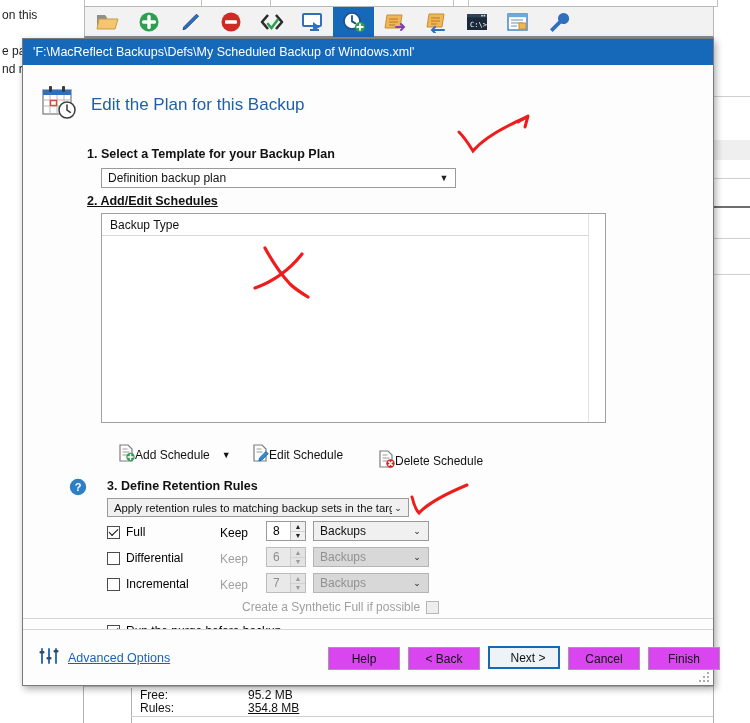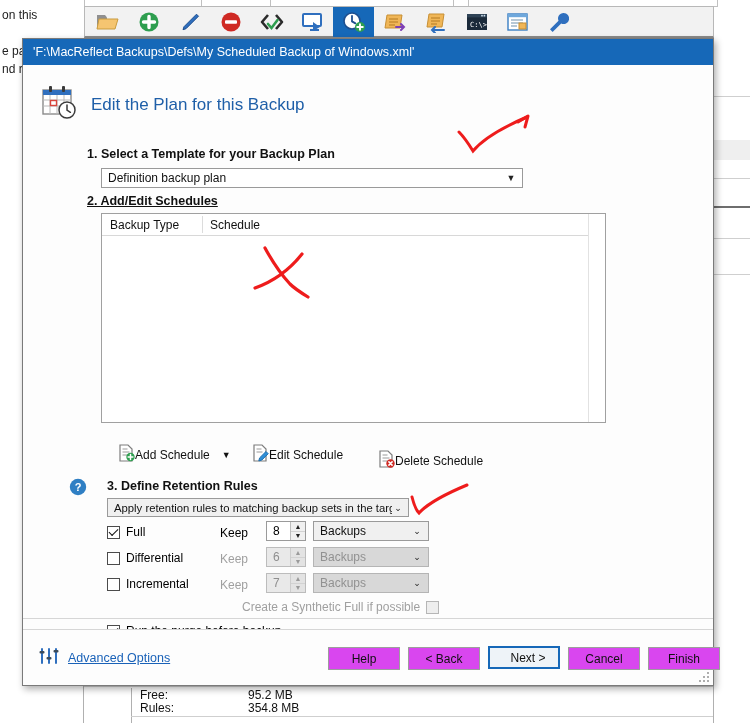--- a/index.html
+++ b/index.html
@@ -210,21 +210,21 @@
   <div class="bg-hr" style="left:714px; top:274px; width:36px;"></div>
 
   <div class="bg-panel" style="left:84px; top:688px; width:629px; height:35px; background:#fff;"></div>
   <div class="bg-hr" style="left:84px; top:686px; width:629px;"></div>
   <div class="bg-vline" style="left:131px; top:688px; height:35px;"></div>
   <div class="bg-hr" style="left:131px; top:716px; width:582px;"></div>
 
   <div class="status-row" style="left:140px; top:688px;">Free:</div>
   <div class="status-row" style="left:248px; top:688px;">95.2 MB</div>
   <div class="status-row" style="left:140px; top:701px;">Rules:</div>
-  <div class="status-row" style="left:248px; top:701px;">354.8 MB</div>
+  <div class="status-row" style="left:248px; top:701px;text-decoration:underline;">354.8 MB</div>
 </div>
 
 <div id="dlg">
 
   <div id="titlebar">
     <span>'F:\MacReflect Backups\Defs\My Scheduled Backup of Windows.xml'</span>
   </div>
 
   <div id="dlgbody">
 
@@ -238,31 +238,30 @@
           <path d="M4 17h28M4 23h28M11 12v19M18 12v19M25 12v19" stroke="#b9b9b9" stroke-width="1"></path>
           <rect x="11.5" y="17.5" width="6" height="5" fill="none" stroke="#d8453c" stroke-width="1.4"></rect>
           <circle cx="28" cy="27" r="8" fill="#fff" stroke="#3a3a3a" stroke-width="1.5"></circle>
           <path d="M28 22v5.2l3.4 2.1" stroke="#3a3a3a" stroke-width="1.5" fill="none" stroke-linecap="round"></path>
         </svg>
       </span>
       <span class="hdr-title">Edit the Plan for this Backup</span>
     </div>
 
     <div class="step-title" style="left:64px; top:82px;">1. Select a Template for your Backup Plan</div>
-    <div class="combo" style="left:78px; top:103px; width:422px; height:20px;">
+    <div class="combo" style="left:78px; top:103px; width:355px; height:20px;">
       <span class="cap">Definition backup plan</span>
       <span class="arw">▼</span>
     </div>
 
     <div class="step-title" style="left:64px; top:129px;text-decoration:underline;">2. Add/Edit Schedules</div>
 
     <div class="listbox" style="left:78px; top:148px; width:505px; height:210px;">
       <div class="lb-head">
         <div class="lb-col" style="width:100px;">Backup Type</div>
-        <div class="lb-col" style="width:200px;">Schedule</div>
       </div>
       <div class="lb-gutter"></div>
     </div>
 
     <div class="sbtn" style="left:95px; top:379px;">
       <span>
         <svg width="17" height="18" viewBox="0 0 17 18">
             <path d="M2 1h8l4 4v12H2z" fill="#fff" stroke="#7d7d7d" stroke-width="1.2"></path>
             <path d="M4.5 5h5M4.5 8h7M4.5 11h5" stroke="#9a9a9a" stroke-width="1"></path>
             <circle cx="12.5" cy="13" r="4.2" fill="#2e9e4f"></circle>

